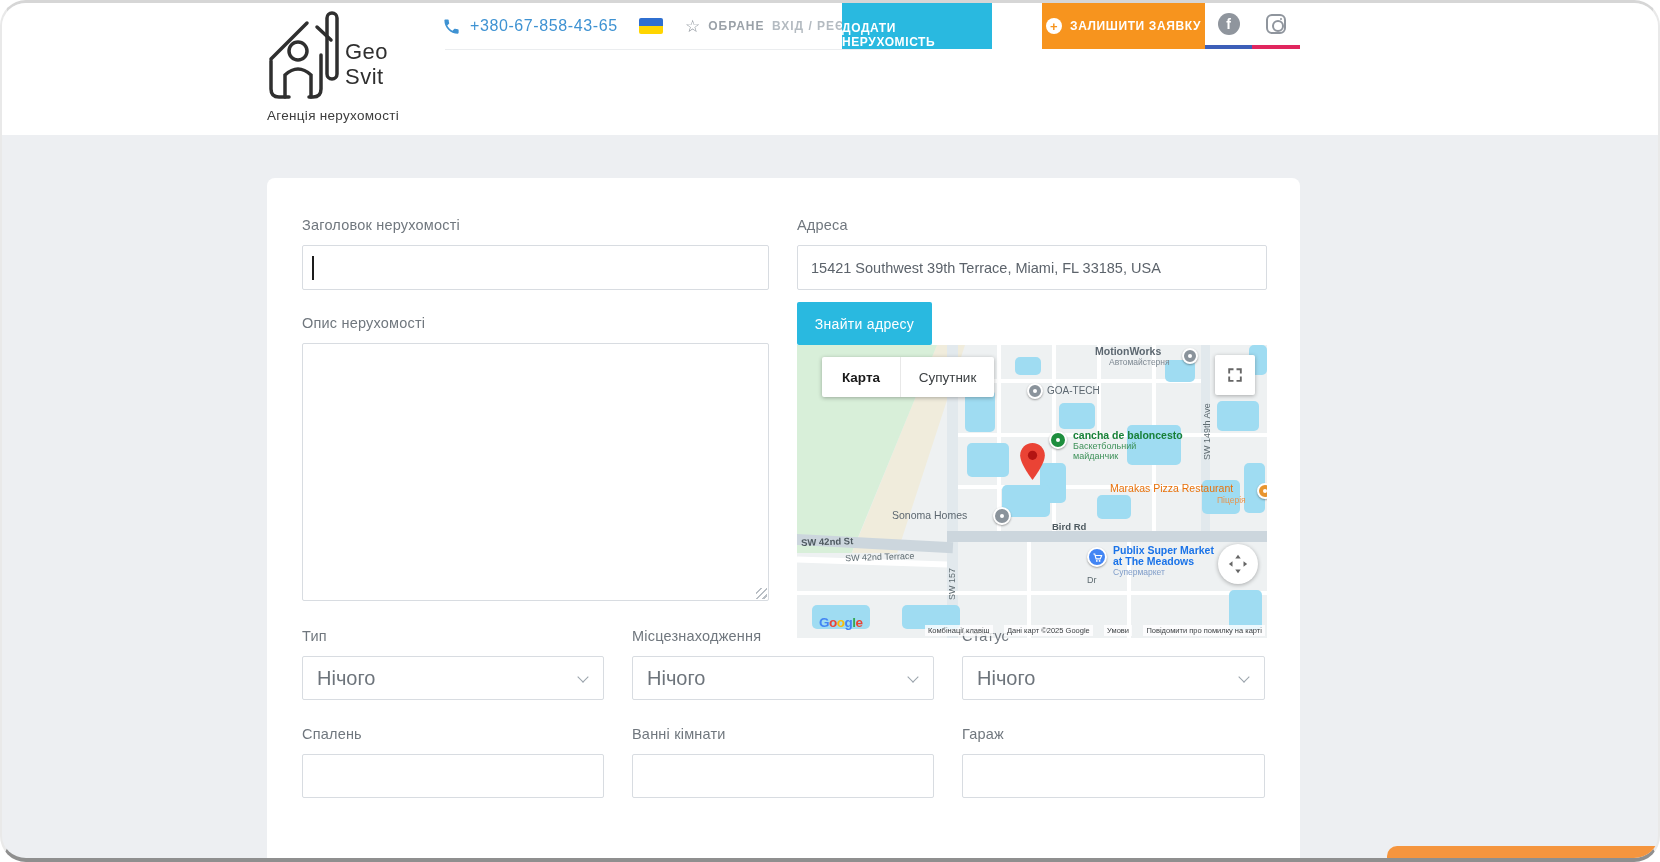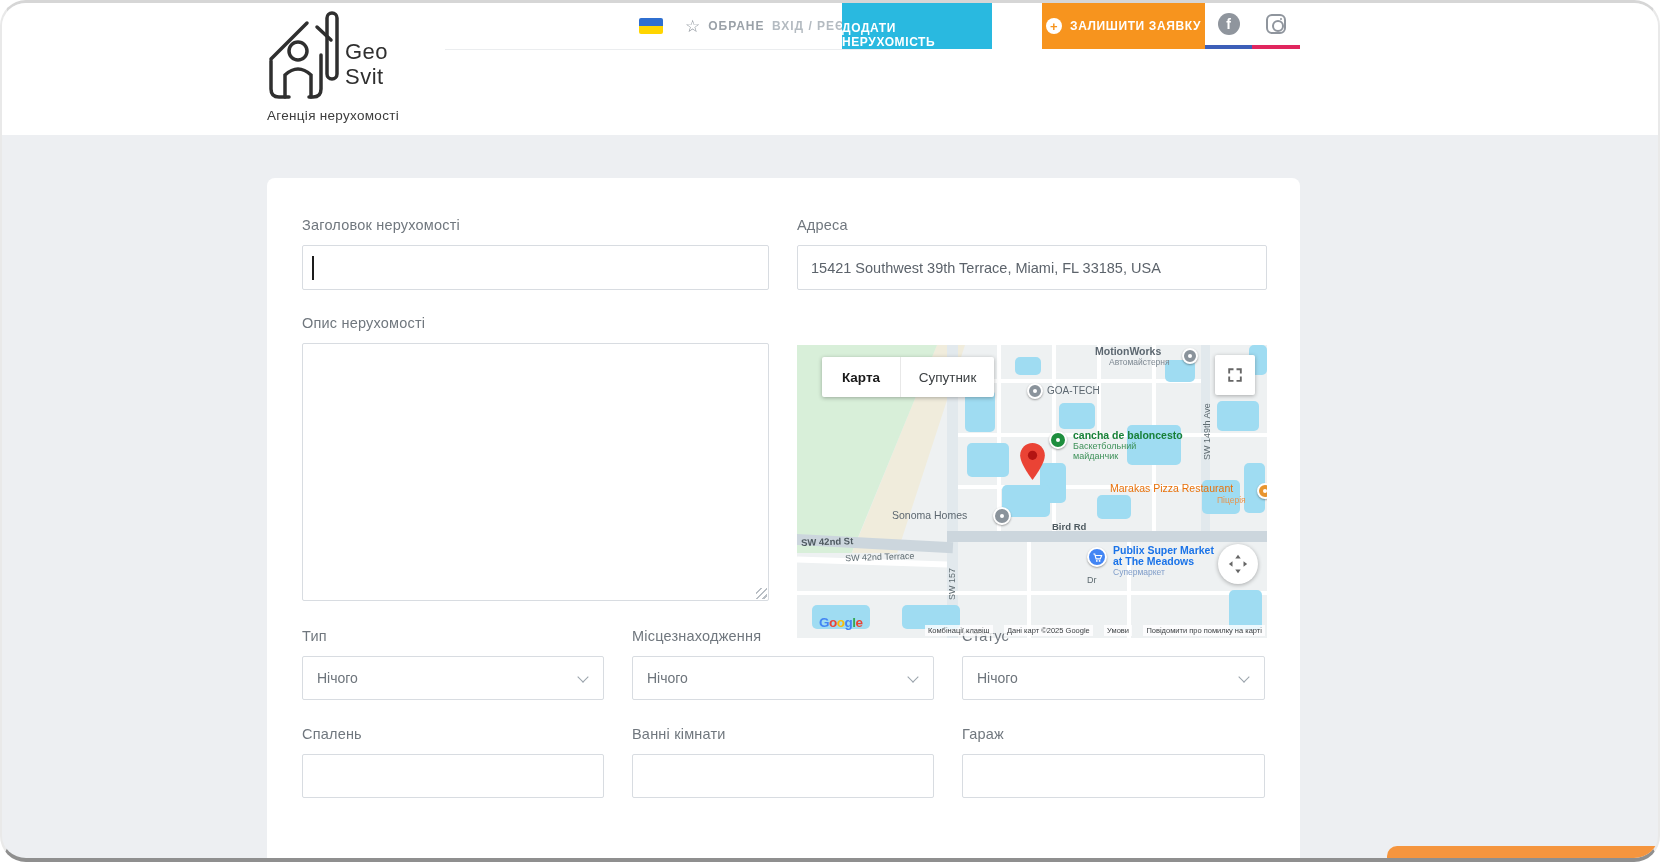--- a/index.html
+++ b/index.html
@@ -47,21 +47,21 @@
   .f-label{ position:absolute; font-size:14.5px; color:#70777e; letter-spacing:.2px; }
   .f-input{ position:absolute; border:1px solid #d8dce1; border-radius:2px; background:#fff;
     font-family:"Liberation Sans",sans-serif; font-size:14.5px; color:#5c636b; padding:0 13px; outline:none; }
   textarea.f-input{ resize:none; padding:10px 13px; }
   .caret{ position:absolute; width:2px; height:24px; background:#1d1d1d; }
   .resize-grip{ position:absolute; width:11px; height:11px;
     background:repeating-linear-gradient(135deg, transparent 0 3px, #b8bec4 3px 4.5px); }
   .btn-find{ position:absolute; background:#29b9e0; color:#fff; font-size:14px; letter-spacing:.3px;
     display:flex; align-items:center; justify-content:center; border-radius:2px; cursor:pointer; }
   .select{ position:absolute; height:44px; border:1px solid #d8dce1; border-radius:2px; background:#fff;
-    display:flex; align-items:center; padding:0 14px; font-size:14px; color:#6d747b; cursor:pointer; }
+    display:flex; align-items:center; padding:0 14px; font-size:20px; color:#6d747b; cursor:pointer; }
   .chev{ position:absolute; right:16px; top:16px; width:8px; height:8px;
     border-right:1.5px solid #9aa3ab; border-bottom:1.5px solid #9aa3ab; transform:rotate(45deg); }
   
   .map{ position:absolute; left:795px; top:342px; width:470px; height:293px;
     background:#eef1f2; overflow:hidden; }
   .park{ position:absolute; left:0; top:0; width:140px; height:208px; background:#d8efd9;
     clip-path:polygon(0 0,100% 0,39% 100%,0 100%); }
   .wedge{ position:absolute; left:55px; top:0; width:113px; height:208px; background:#f0ecdc;
     clip-path:polygon(75% 0,100% 0,40% 100%,0 100%); z-index:0; }
   .pond{ position:absolute; background:#9fdcf2; border-radius:5px; }
@@ -118,20 +118,26 @@
           <path d="M20 88 V66 Q33 54 46 66 V88"></path>
         </g>
       </svg>
     </div>
     <div class="abs logo-text" style="left:343px; top:36px;">
       <div>Geo</div>
       <div>Svit</div>
     </div>
     <div class="abs tagline" style="left:265px; top:105px;">Агенція нерухомості</div>
 
+    <div class="abs phone-row" style="left:440px; top:0;">
+      <svg width="19" height="19" viewBox="0 0 24 24">
+        <path fill="#3e92d2" d="M6.62 10.79c1.44 2.83 3.76 5.15 6.59 6.59l2.2-2.2c.27-.27.67-.36 1.02-.24 1.12.37 2.33.57 3.57.57.55 0 1 .45 1 1V20c0 .55-.45 1-1 1-9.39 0-17-7.61-17-17 0-.55.45-1 1-1h3.5c.55 0 1 .45 1 1 0 1.25.2 2.45.57 3.57.11.35.03.74-.25 1.02l-2.2 2.2z"></path>
+      </svg>
+      <span class="phone-num">+380-67-858-43-65</span>
+    </div>
     <div class="abs hdr-divider" style="left:443px; top:46px; width:445px;"></div>
 
     <div class="abs flag" style="left:637px; top:15px;">
       <div class="b"></div>
         <div class="y"></div>
     </div>
 
     <div class="abs muted-link" style="left:683px; top:0;">
       <span class="star">☆</span>
       <span>ОБРАНЕ</span>
@@ -165,20 +171,23 @@
   <input class="f-input" style="left: 300px; top: 242px; width: 467px; height: 45px;" value="">
   <div class="caret" style="left:310px; top:253px;"></div>
 
   <div class="abs f-label" style="left:300px; top:312px;">Опис нерухомості</div>
   <textarea class="f-input" style="left: 300px; top: 340px; width: 467px; height: 258px;"></textarea>
   <div class="resize-grip" style="left:754px; top:585px;"></div>
 
   <div class="abs f-label" style="left:795px; top:214px;">Адреса</div>
   <input class="f-input" style="left: 795px; top: 242px; width: 470px; height: 45px;" value="15421 Southwest 39th Terrace, Miami, FL 33185, USA">
 
+  <div class="btn-find" style="left:795px; top:299px; width:135px; height:43px;">
+    <span>Знайти адресу</span>
+  </div>
 
   <div class="map">
     <div class="wedge"></div>
     <div class="park"></div>
 
     <div class="road light" style="left:150px; top:0; width:11px; height:293px;"></div>
     <div class="road light" style="left:404px; top:0; width:9px; height:190px;"></div>
     <div class="road" style="left:200px; top:0; width:4px; height:186px;"></div>
     <div class="road" style="left:255px; top:0; width:4px; height:186px;"></div>
     <div class="road" style="left:300px; top:0; width:4px; height:90px;"></div>

